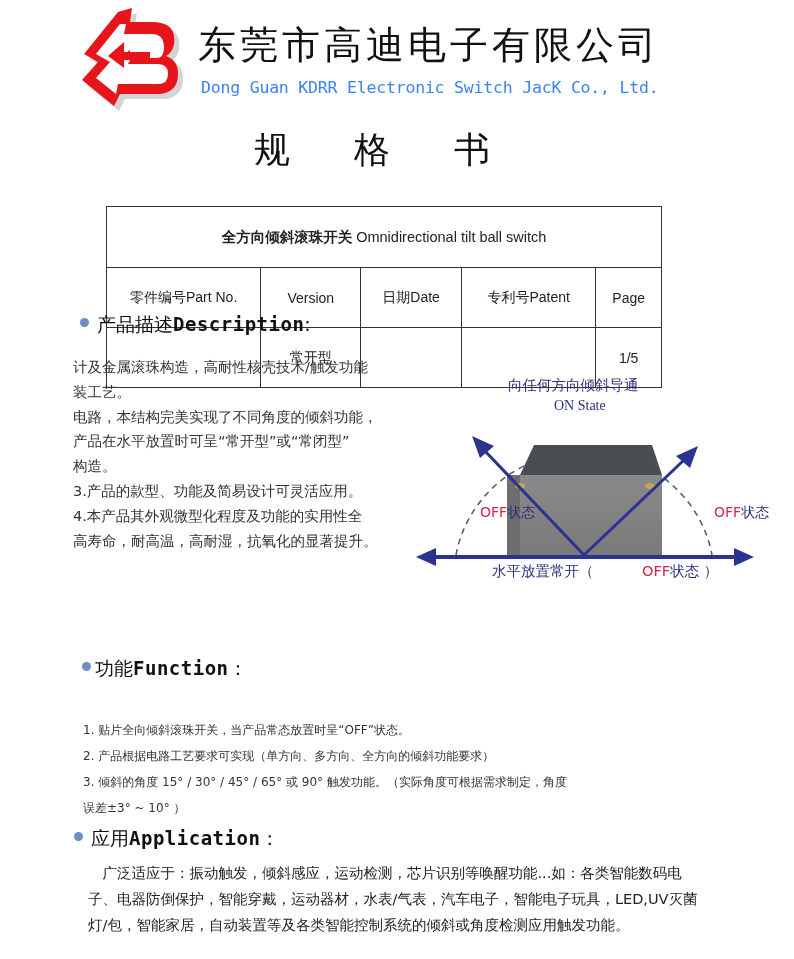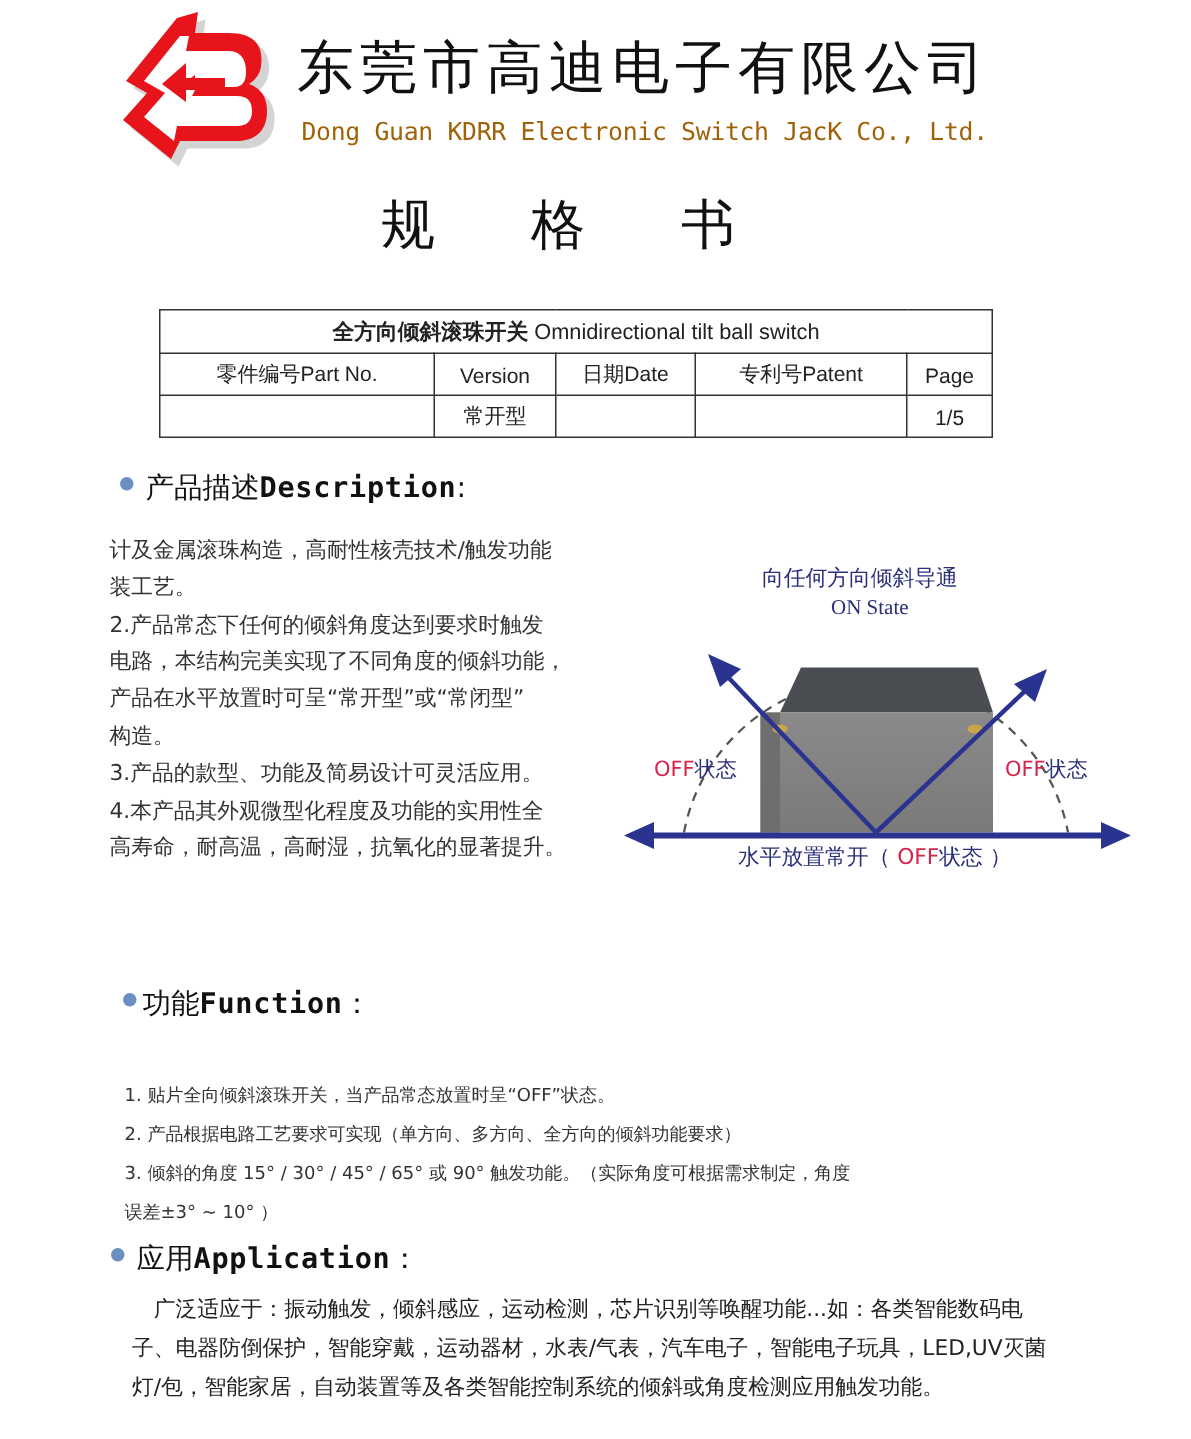--- a/index.html
+++ b/index.html
@@ -4,30 +4,30 @@
 <style>
   html, body { margin:0; padding:0; background:#ffffff; }
   body { width:794px; height:959px; position:relative; overflow:hidden;
          font-family:"DejaVu Sans", sans-serif; color:#222; }
   .abs { position:absolute; }
 
   
   .logo { left:74px; top:2px; width:110px; height:112px; }
   .company-cn { left:198px; top:20px; font-size:38px; letter-spacing:4px; color:#111;
                 font-family:"DejaVu Sans", sans-serif; white-space:nowrap; }
-  .company-en { left:201px; top:78px; font-size:16.5px; color:#a16207;
+  .company-en { left:201px; top:78px; font-size:16.5px; color:#3b82f6;
                 font-family:"DejaVu Sans Mono", "Liberation Mono", monospace; white-space:nowrap; letter-spacing:-0.2px; }
   .doc-title { left:254px; top:126px; font-size:36px; color:#111; letter-spacing:0; white-space:nowrap; }
   .doc-title span { display:inline-block; width:100px; }
   .doc-title span:last-child { width:auto; }
 
   
   table.spec { position:absolute; left:106px; top:206px; width:556px; border-collapse:collapse;
                font-family:"Liberation Sans", sans-serif; font-size:14px; color:#222; }
-  table.spec td { border:1px solid #333; text-align:center; height:27px; padding:0; }
+  table.spec td { border:1px solid #333; text-align:center; height:27px; padding:16px; }
   table.spec .title-row td { height:28px; font-size:14.5px; }
   table.spec .title-row b { font-weight:bold; }
 
   
   .sec { white-space:nowrap; font-size:19px; color:#111; }
   .sec .dot { display:inline-block; width:9px; height:9px; border-radius:50%;
               background:#6c8fc2; margin-right:8px; vertical-align:middle; position:relative; top:-3px; }
   .sec .en { font-family:"DejaVu Sans Mono", monospace; font-weight:bold; letter-spacing:0.5px; }
 
   .desc { left:73px; top:355px; width:340px; font-size:14.5px; line-height:24.8px; color:#333; }
@@ -35,21 +35,21 @@
 
   .func { left:83px; top:717px; width:600px; font-size:12px; line-height:26px; color:#333; }
   .func p { margin:0; white-space:nowrap; }
 
   .app { left:88px; top:860px; width:610px; font-size:14.5px; line-height:26px; color:#222; }
   .app p { margin:0; text-indent:1em; }
 
   
   .diagram { left:412px; top:370px; width:346px; height:220px; }
   .diagram .t { position:absolute; white-space:nowrap; font-family:"DejaVu Sans", sans-serif; color:#2a2f7a; }
-  .red { color:#d6244a; }
+  .red { color:#d6244a;margin-left:44px; }
 </style>
 </head>
 <body>
 
 <div class="abs logo">
   <svg width="110" height="112" viewBox="0 0 110 112">
     <path d="M44 10 L10 52 L24 60 L8 78 L40 104 L46 92 L86 92 Q104 90 104 72 Q104 58 92 54 Q102 48 100 34 Q98 20 78 20 L56 20 L58 6 Z" fill="#c9c9c9" transform="translate(5,5)" opacity="0.8"></path>
     <path d="M44 10 L10 52 L24 60 L8 78 L40 104 L46 92 L86 92 Q104 90 104 72 Q104 58 92 54 Q102 48 100 34 Q98 20 78 20 L56 20 L58 6 Z" fill="#e8141c"></path>
     <path d="M46 22 L22 52 L36 60 L22 76 L42 92 L44 82 L84 82 Q94 82 94 72 Q94 62 84 62 L54 62 L58 54 L42 58 L56 48 L56 56 L82 56 Q90 56 90 46 Q90 32 78 32 L50 32 L52 22 Z" fill="#ffffff"></path>
     <path d="M50 40 L34 54 L50 66 L50 58 L76 58 L76 50 L50 50 Z" fill="#e8141c"></path>
@@ -85,21 +85,20 @@
   </tr>
 </tbody>
   </table>
 
 <div class="abs sec" style="left:80px; top:312px;">
   <span class="dot"></span><span>产品描述</span><span class="en">Description</span><span>:</span>
 </div>
 <div class="abs desc">
   <p>计及金属滚珠构造，高耐性核壳技术/触发功能</p>
   <p>装工艺。</p>
-  <p>2.产品常态下任何的倾斜角度达到要求时触发</p>
   <p>电路，本结构完美实现了不同角度的倾斜功能，</p>
   <p>产品在水平放置时可呈“常开型”或“常闭型”</p>
   <p>构造。</p>
   <p>3.产品的款型、功能及简易设计可灵活应用。</p>
   <p>4.本产品其外观微型化程度及功能的实用性全</p>
   <p>高寿命，耐高温，高耐湿，抗氧化的显著提升。</p>
 </div>
 
 <div class="abs diagram">
   <svg width="346" height="220" viewBox="0 0 346 220" style="position:absolute;left:0;top:0">

